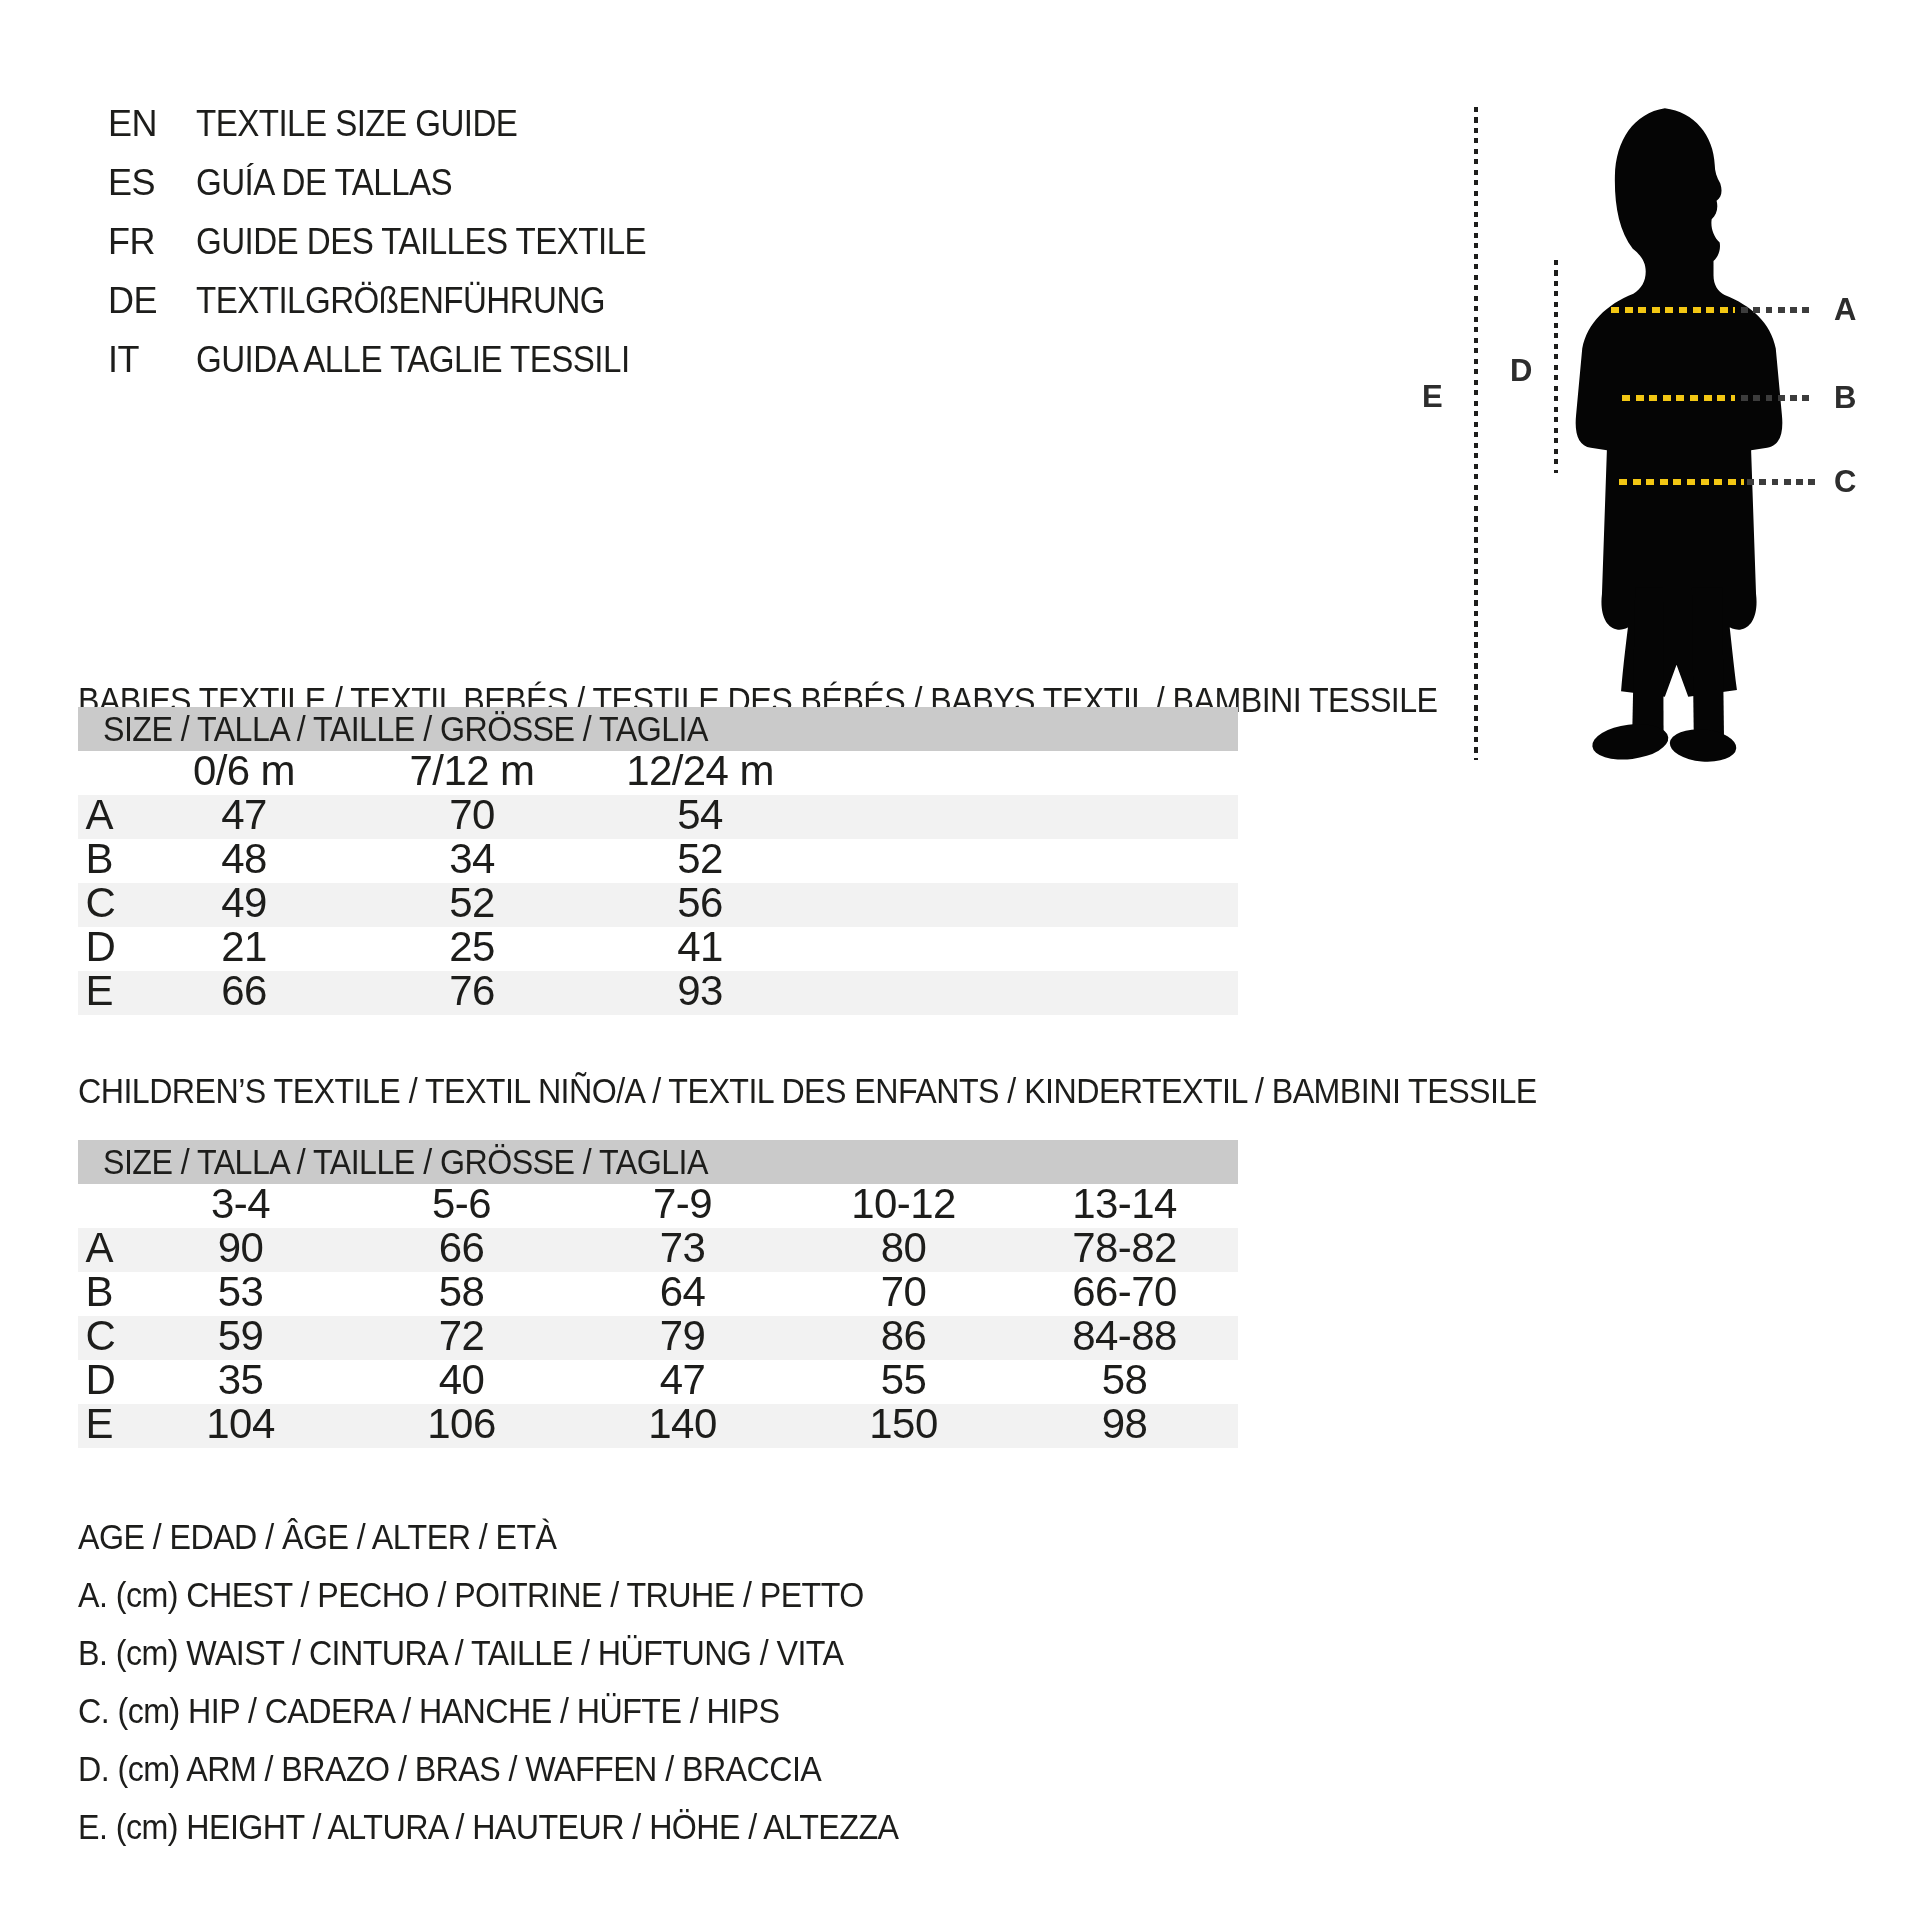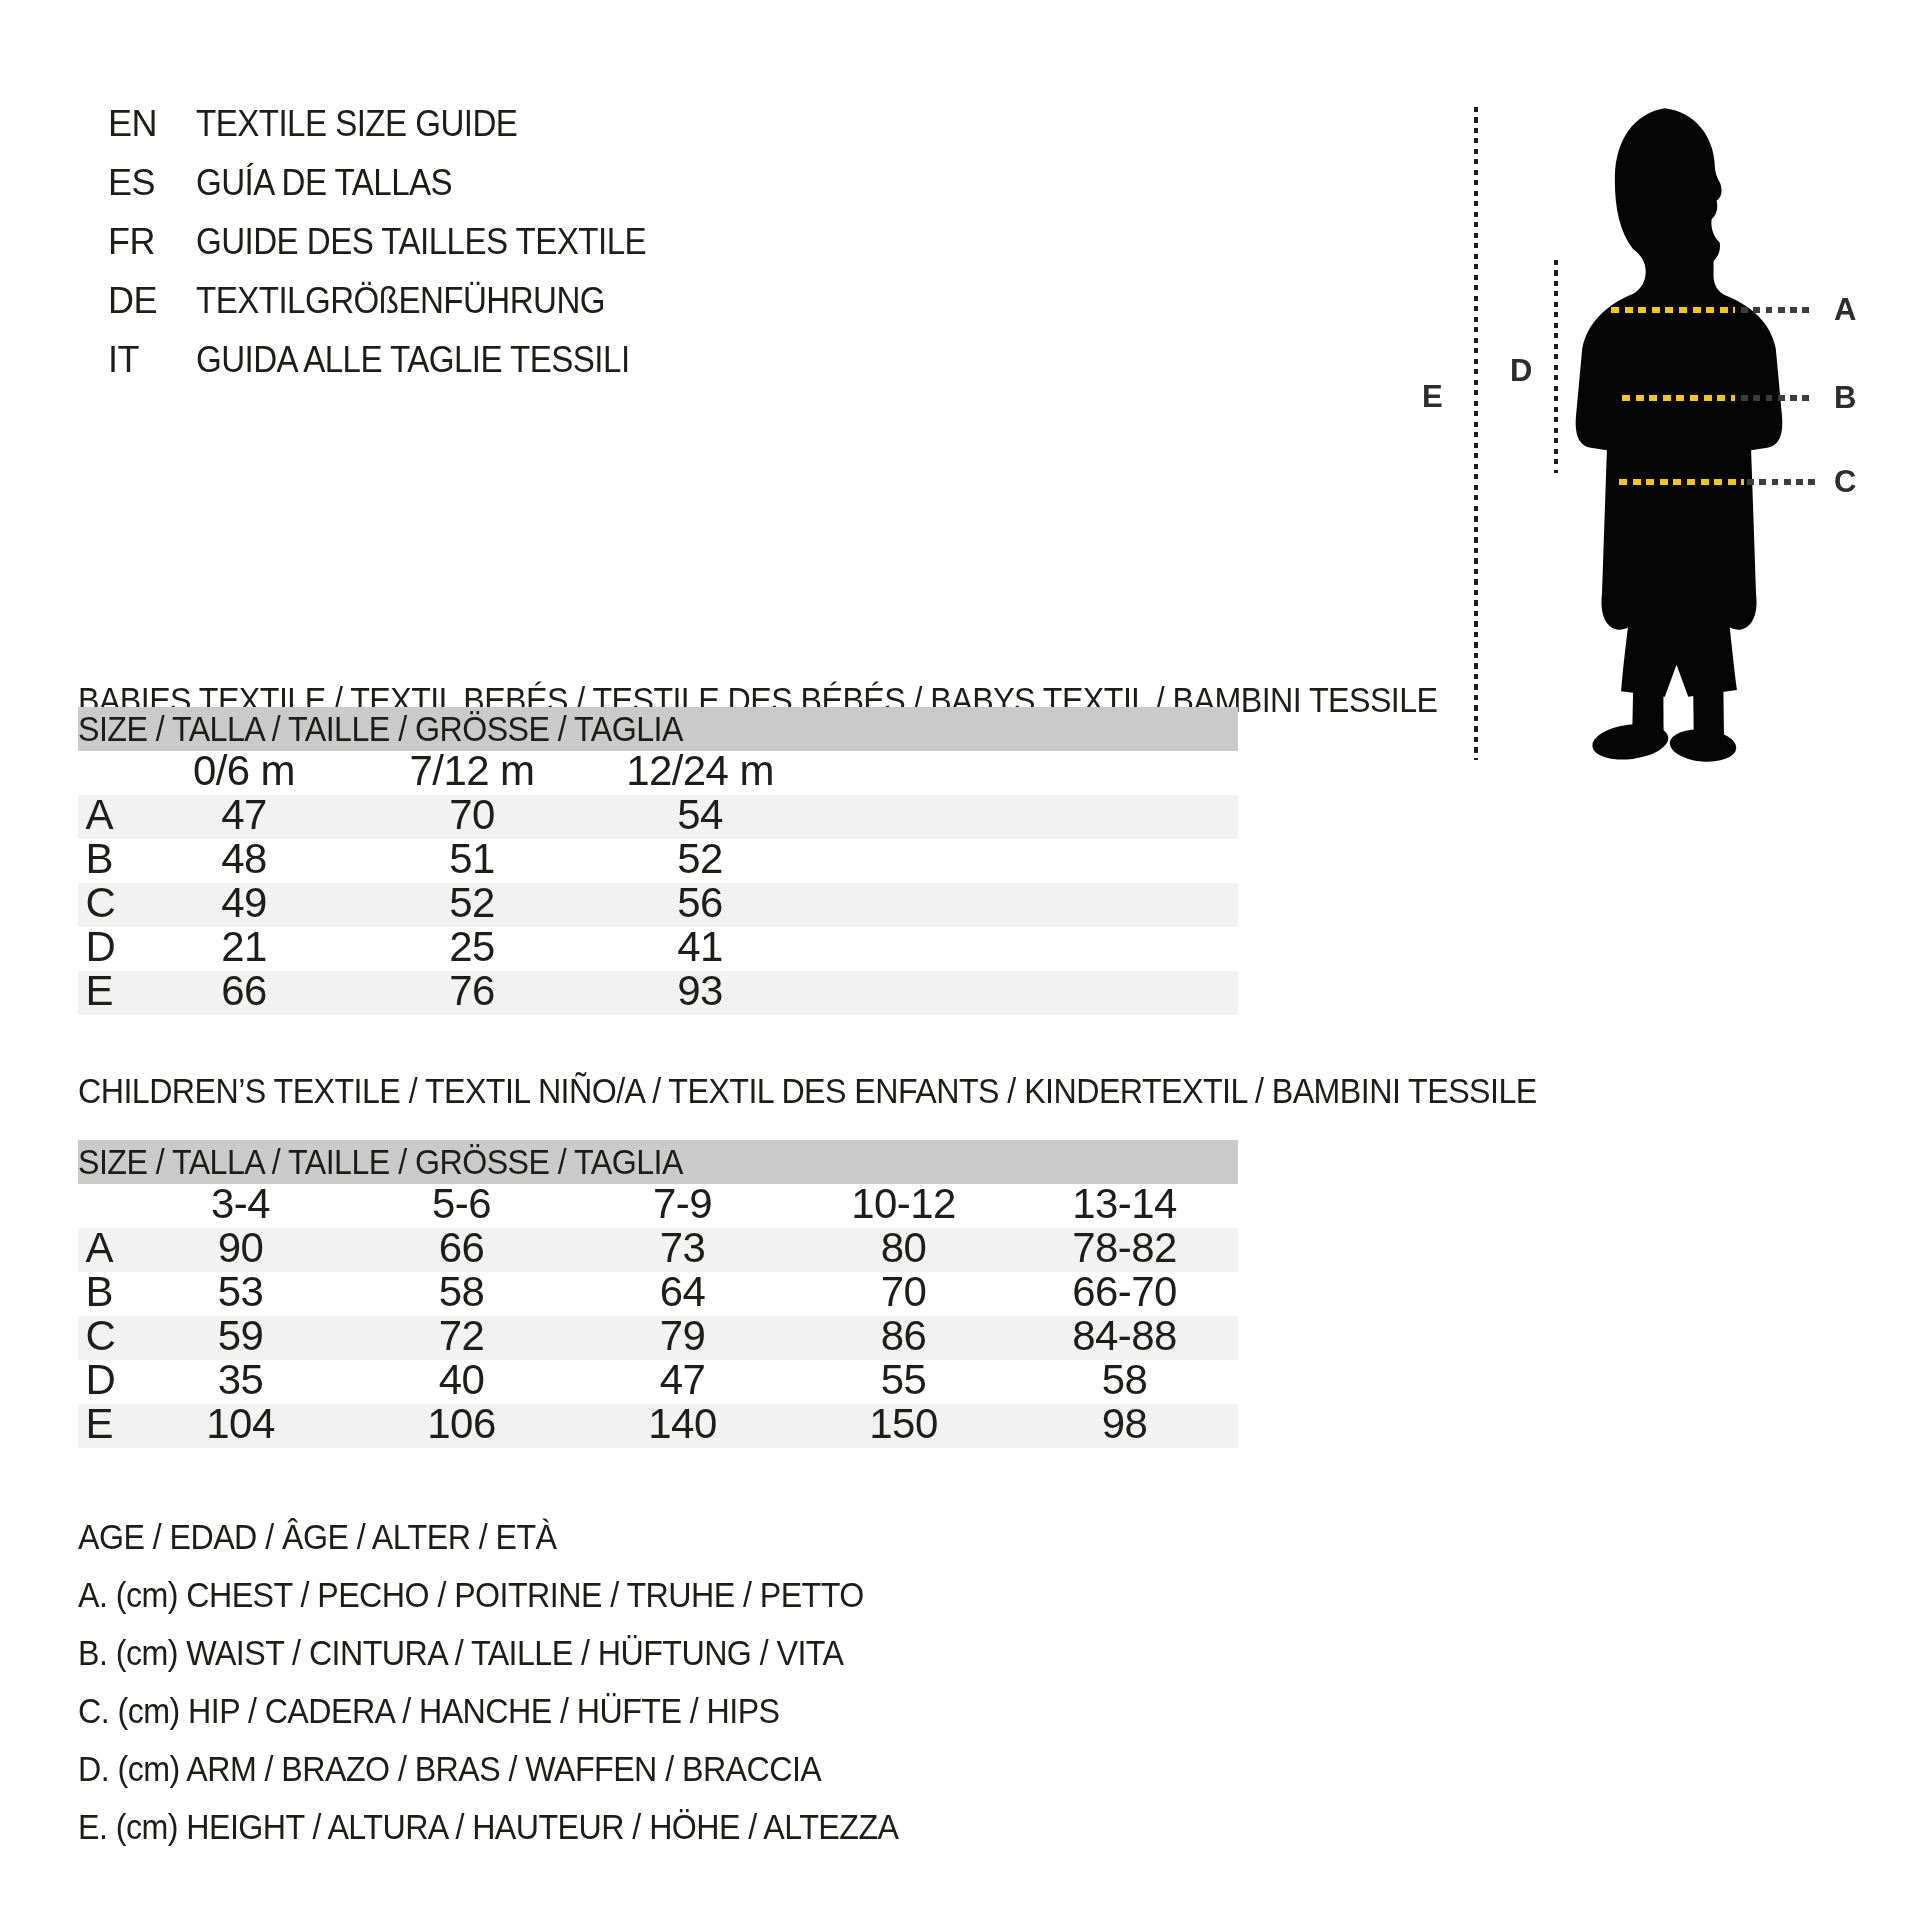--- a/index.html
+++ b/index.html
@@ -21,21 +21,21 @@
 
   
   .section-heading{position:absolute;left:78px;font-size:35px;white-space:nowrap;}
   .heading-babies{top:680px;}
   .heading-children{top:1071px;}
 
   
   .size-table{position:absolute;left:78px;width:1160px;}
   .table-babies{top:707px;}
   .table-children{top:1140px;}
-  .size-bar{height:44px;background:#cacaca;display:flex;align-items:center;padding-left:0;box-sizing:border-box;font-size:35px;}
+  .size-bar{height:44px;background:#cacaca;display:flex;align-items:center;padding-left:25px;box-sizing:border-box;font-size:35px;}
   .t-row{display:flex;height:44px;align-items:flex-end;font-size:42px;}
   .t-row.striped{background:#f2f2f2;}
   .t-label{width:52px;padding-left:7.4px;box-sizing:border-box;flex:none;}
   .t-cell{text-align:center;flex:none;}
   .table-babies .t-cell{width:228px;}
   .table-children .t-cell{width:221px;}
 
   
   .legend{position:absolute;left:78px;top:1517px;}
   .legend-line{height:58px;display:flex;font-size:35px;}
@@ -167,21 +167,21 @@
     </div>
     <div class="t-row striped">
       <span class="t-label">A</span>
       <span class="t-cell">47</span>
       <span class="t-cell">70</span>
       <span class="t-cell">54</span>
     </div>
     <div class="t-row">
       <span class="t-label">B</span>
       <span class="t-cell">48</span>
-      <span class="t-cell">51</span>
+      <span class="t-cell">34</span>
       <span class="t-cell">52</span>
     </div>
     <div class="t-row striped">
       <span class="t-label">C</span>
       <span class="t-cell">49</span>
       <span class="t-cell">52</span>
       <span class="t-cell">56</span>
     </div>
     <div class="t-row">
       <span class="t-label">D</span>

